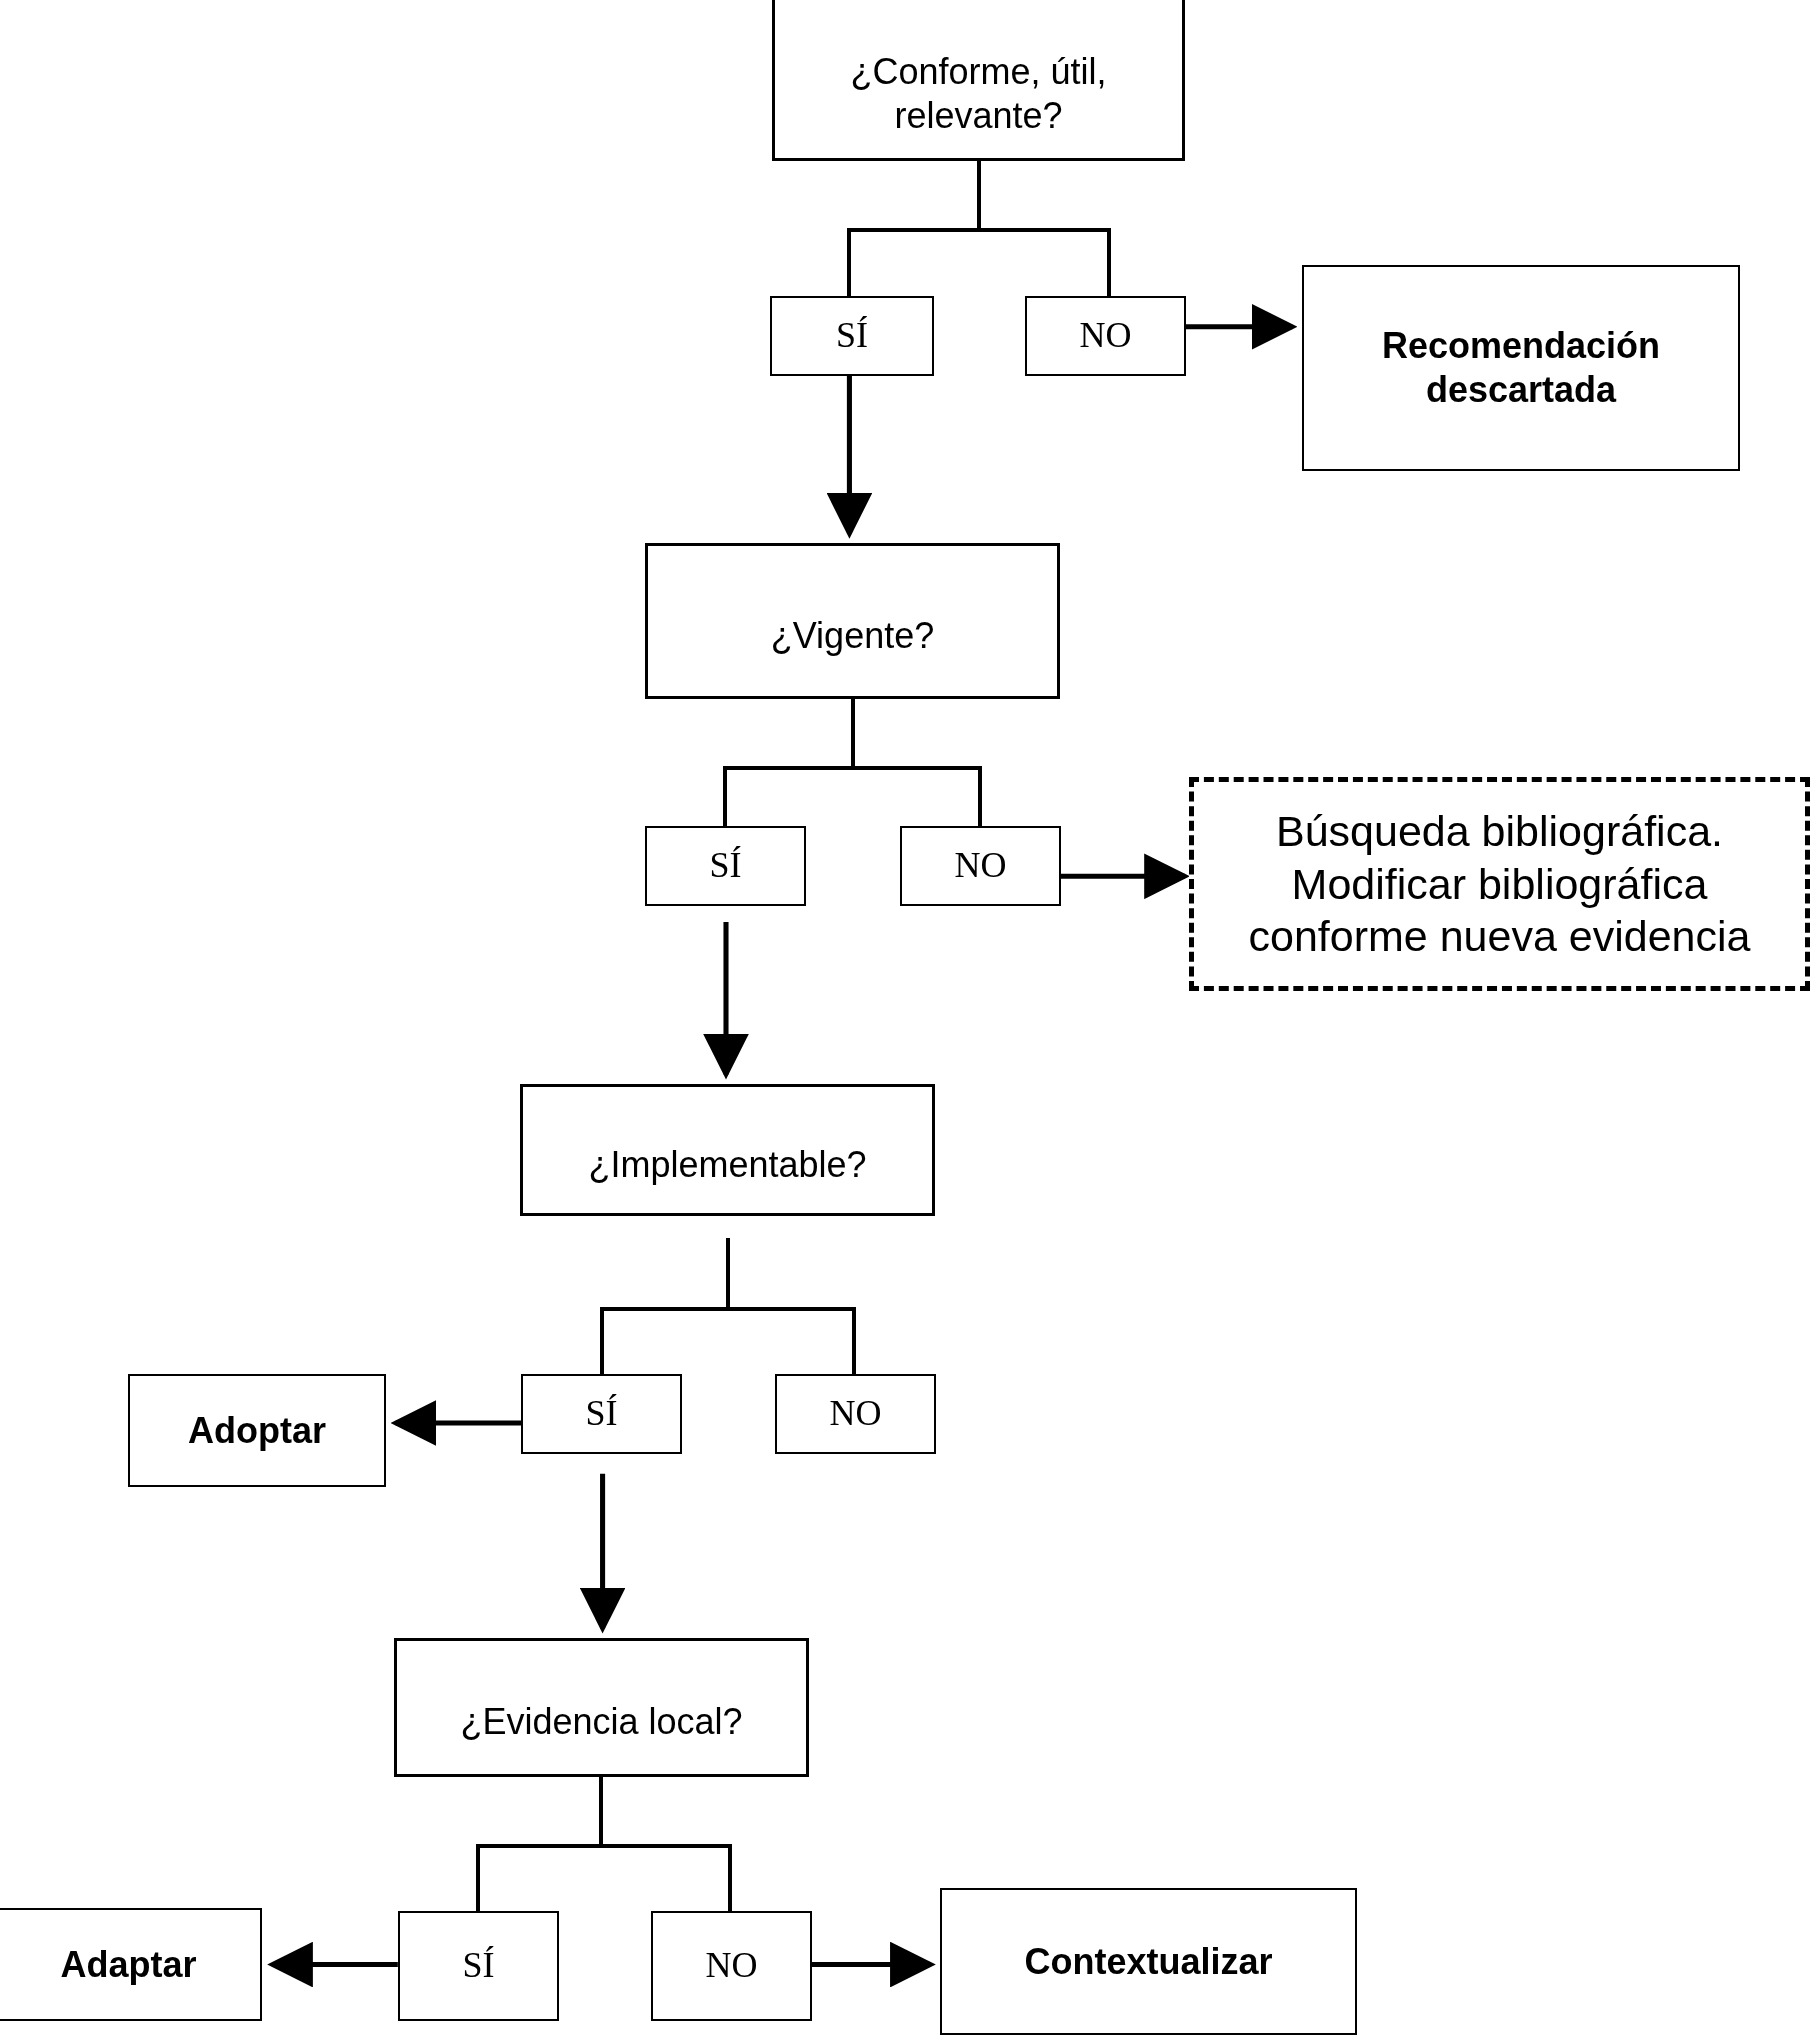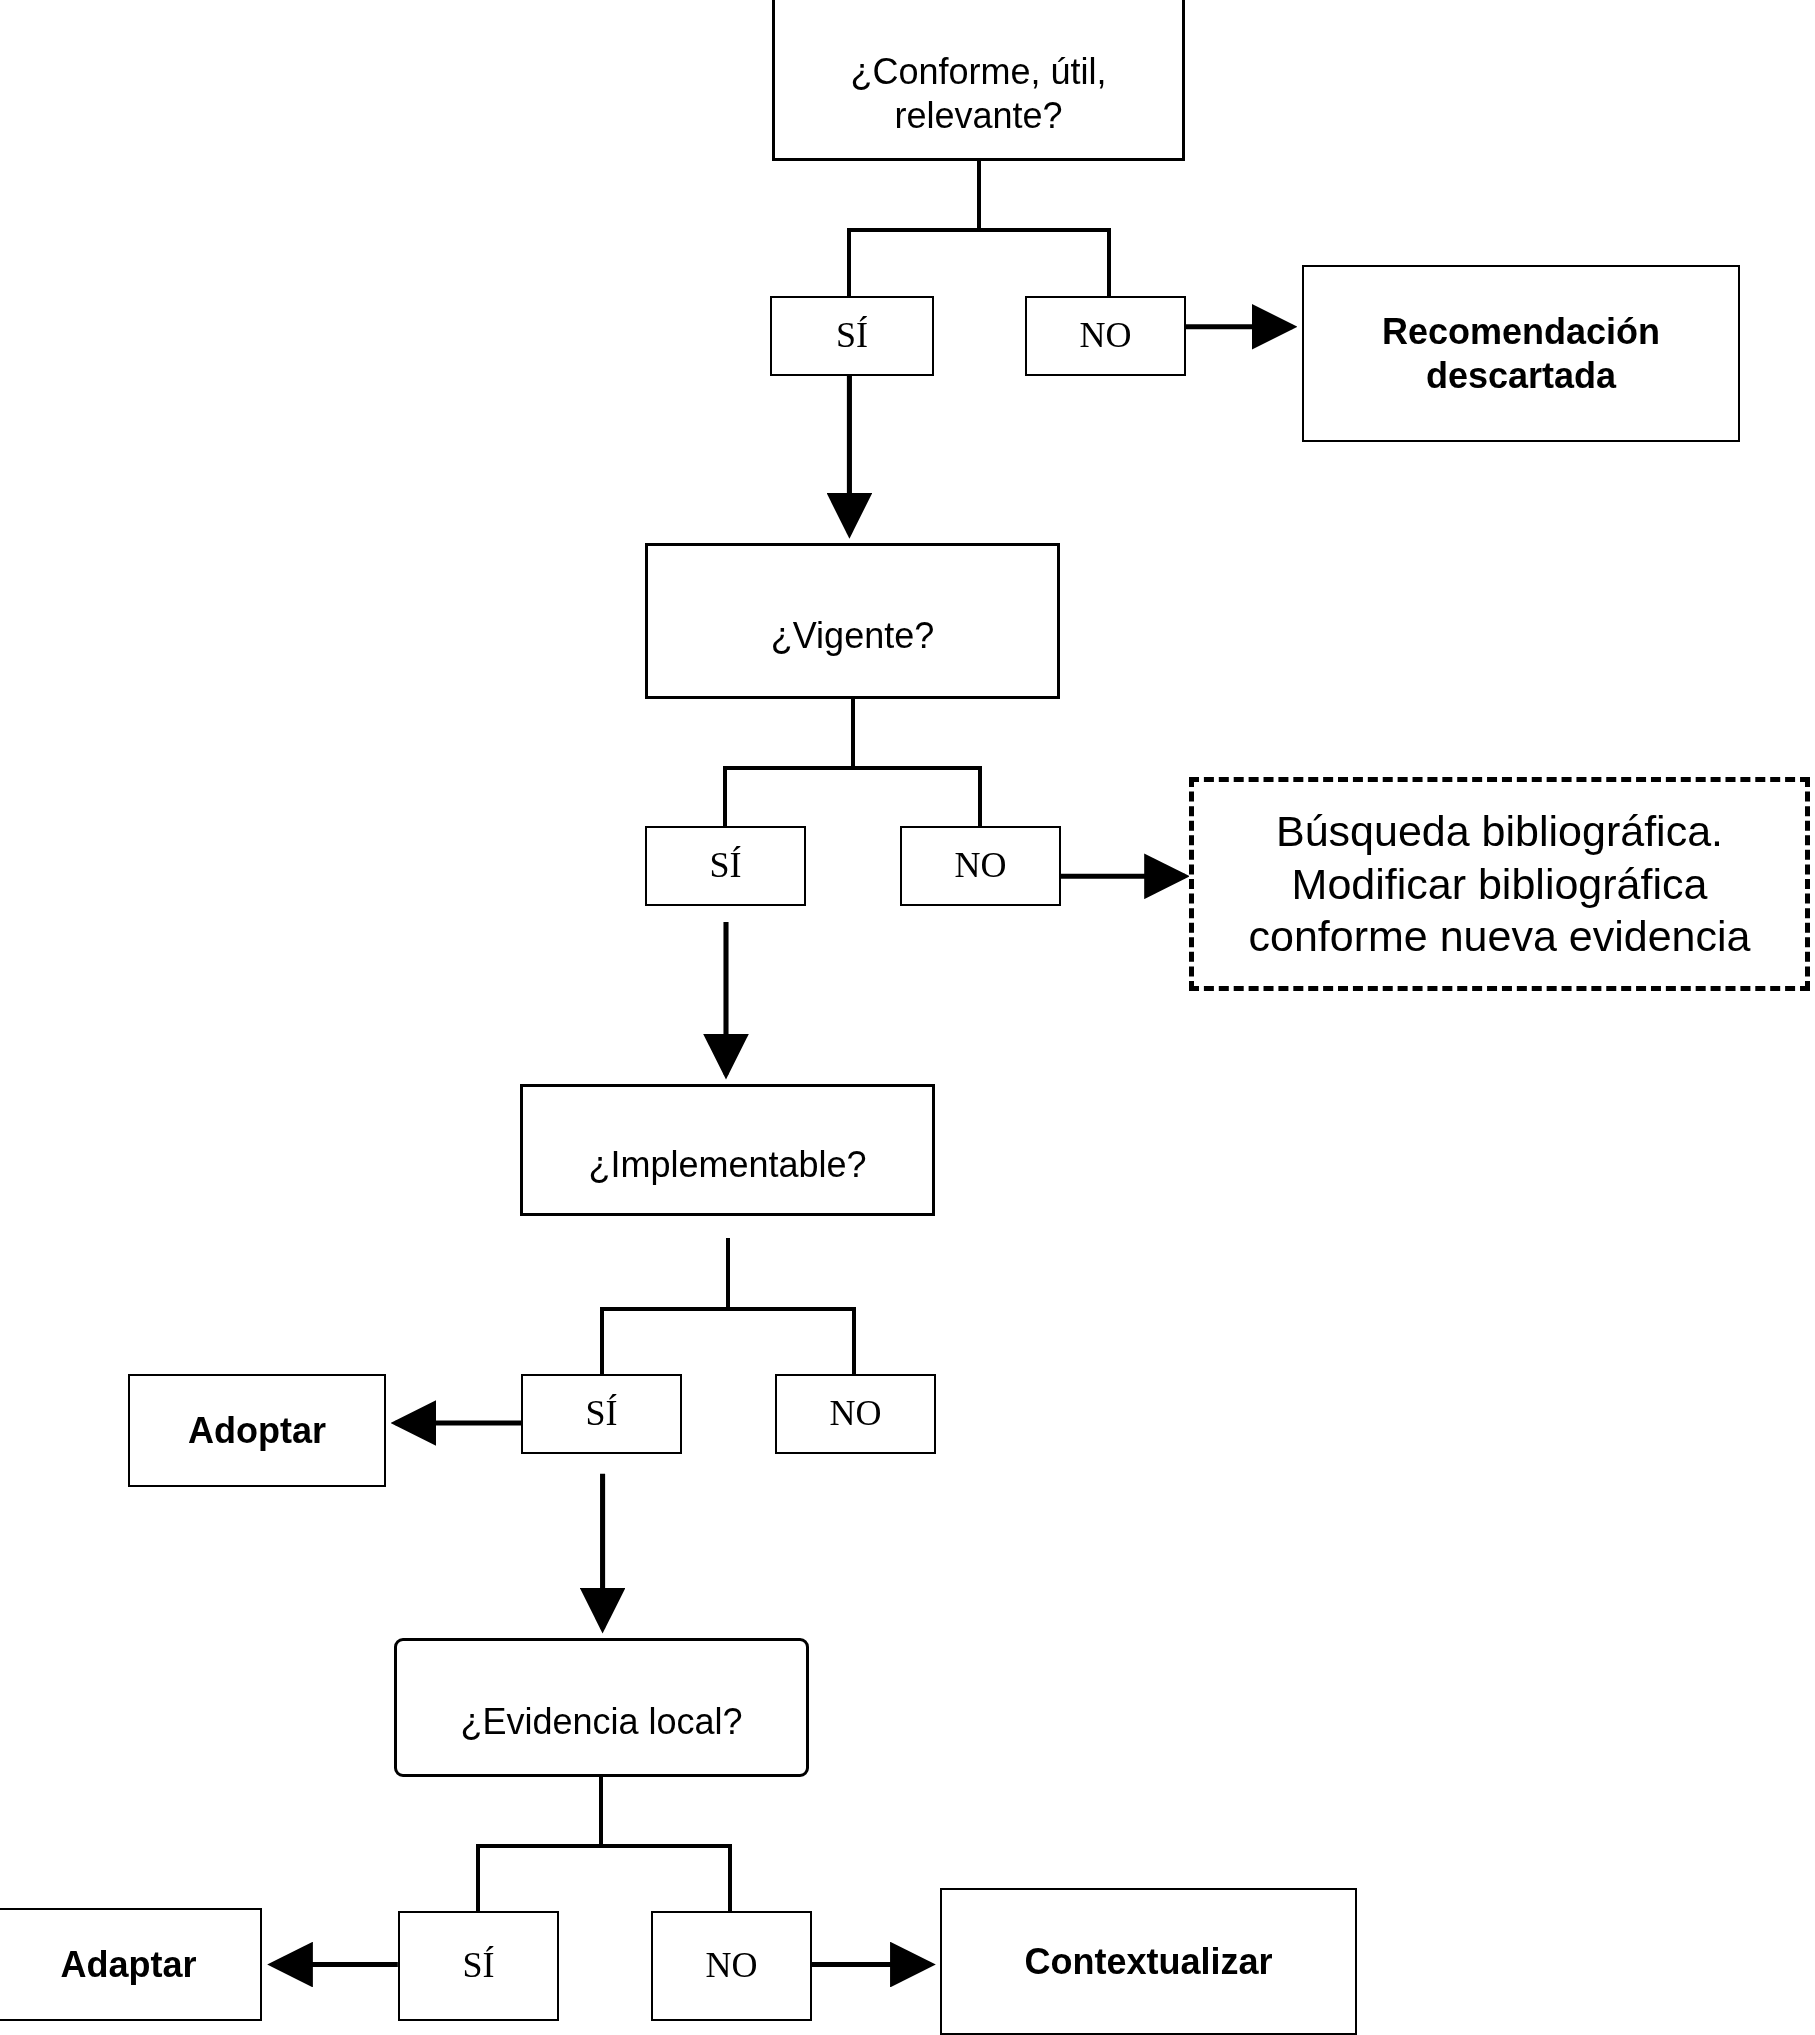--- a/index.html
+++ b/index.html
@@ -132,21 +132,21 @@
   </div>
 
   <div class="node small" style="left:770px; top:296px; width:164px; height:80px;">
     <span class="yn-text">SÍ</span>
   </div>
 
   <div class="node small" style="left:1025px; top:296px; width:161px; height:80px;">
     <span class="yn-text">NO</span>
   </div>
 
-  <div class="node thin" style="left:1302px; top:265px; width:438px; height:177px;">
+  <div class="node thin" style="left:1302px; top:265px; width:438px; height:206px;">
     <div class="bold-text">
       <span>Recomendación</span><br>
       <span>descartada</span>
     </div>
   </div>
 
   <div class="node" style="left:645px; top:543px; width:415px; height:156px;">
     <span class="q-text">¿Vigente?</span>
   </div>
 
@@ -175,21 +175,21 @@
   </div>
 
   <div class="node small" style="left:775px; top:1374px; width:161px; height:80px;">
     <span class="yn-text">NO</span>
   </div>
 
   <div class="node thin" style="left:128px; top:1374px; width:258px; height:113px;">
     <span class="bold-text">Adoptar</span>
   </div>
 
-  <div class="node" style="left:394px; top:1638px; width:415px; height:139px;border-radius:9px;">
+  <div class="node" style="left:394px; top:1638px; width:415px; height:139px;">
     <span class="q-text">¿Evidencia local?</span>
   </div>
 
   <div class="node small" style="left:398px; top:1911px; width:161px; height:110px;">
     <span class="yn-text">SÍ</span>
   </div>
 
   <div class="node small" style="left:651px; top:1911px; width:161px; height:110px;">
     <span class="yn-text">NO</span>
   </div>

